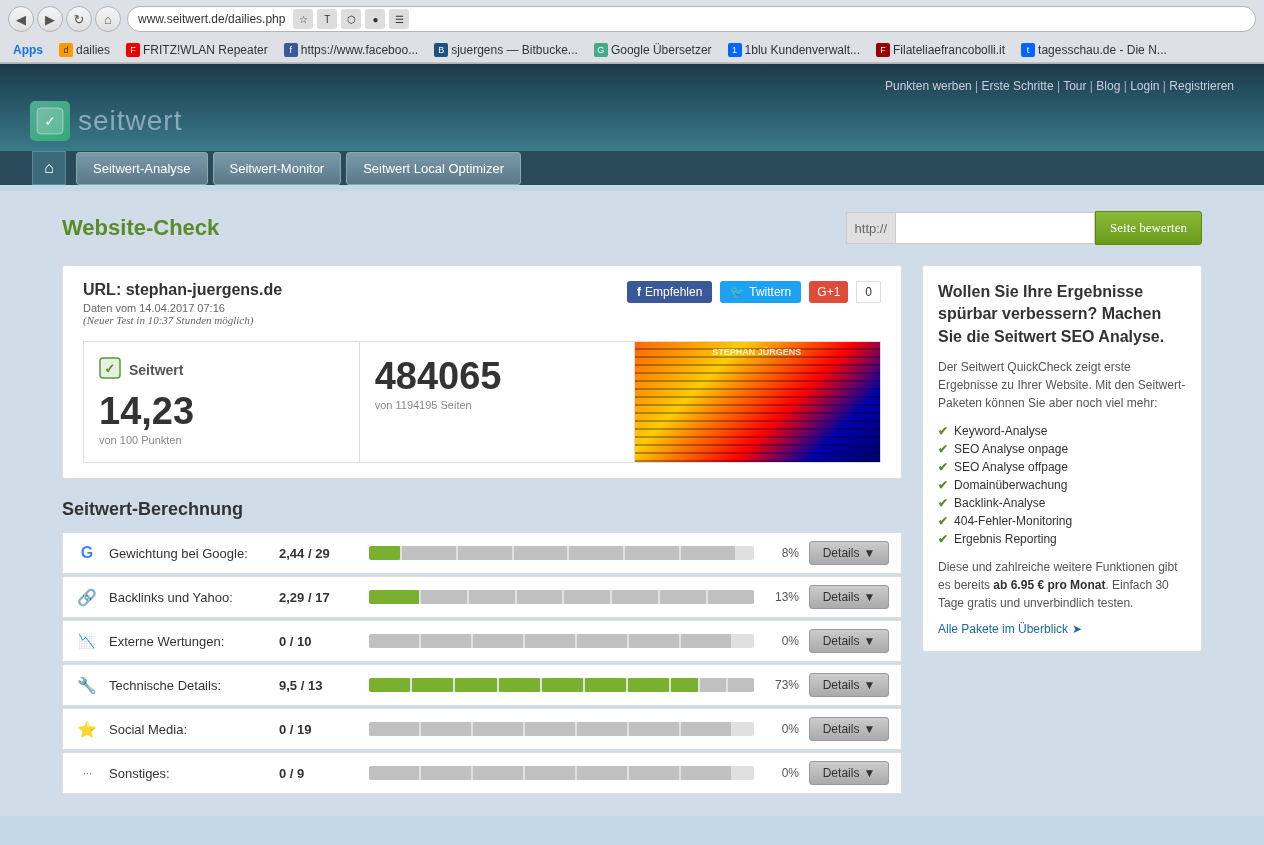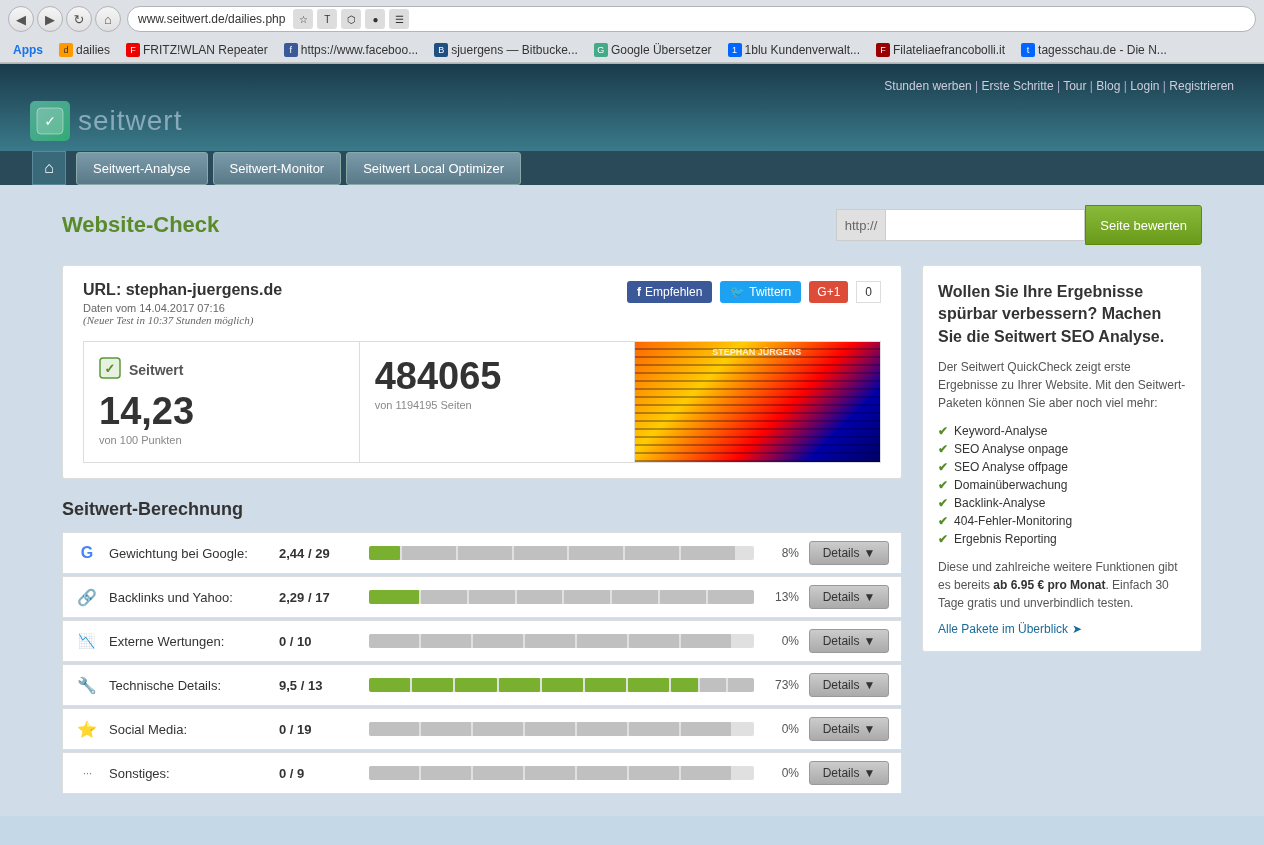--- a/index.html
+++ b/index.html
@@ -29,32 +29,32 @@
     .logo-container { display: flex; align-items: center; gap: 8px; }
     .logo-icon { width: 40px; height: 40px; background: linear-gradient(135deg, #5a9, #3a7); border-radius: 5px; display: flex; align-items: center; justify-content: center; }
     .logo-text { color: #8ab; font-size: 28px; font-weight: 300; letter-spacing: 1px; }
 
     
     .nav-bar { background: #2a4a5a; padding: 0 20px; display: flex; align-items: center; gap: 5px; }
     .nav-home { width: 34px; height: 34px; background: #3a6a7a; border: 1px solid #5a8a9a; display: flex; align-items: center; justify-content: center; cursor: pointer; color: white; font-size: 16px; margin-right: 5px; }
     .nav-btn-main { padding: 8px 16px; background: linear-gradient(180deg, #7a9aaa 0%, #5a7a8a 100%); border: 1px solid #8aaaaa; color: white; font-size: 13px; cursor: pointer; border-radius: 3px; }
 
     
-    .content-wrapper { max-width: 1200px; margin: 0 auto; padding: 20px 30px; }
+    .content-wrapper { max-width: 1200px; margin: 6px auto; padding: 20px 30px; }
     .content-area { display: flex; gap: 20px; }
     .main-content { flex: 1; }
     .sidebar { width: 280px; flex-shrink: 0; }
 
     
     .website-check-header { display: flex; align-items: center; gap: 20px; margin-bottom: 20px; }
     .website-check-title { color: #5a8a2a; font-size: 22px; font-weight: bold; }
     .url-input-group { display: flex; align-items: center; gap: 0; }
     .url-prefix { background: #e0e0e0; border: 1px solid #ccc; border-right: none; padding: 5px 8px; font-size: 13px; color: #666; height: 32px; display: flex; align-items: center; }
     .url-input { border: 1px solid #ccc; padding: 5px 8px; font-size: 13px; width: 200px; height: 32px; outline: none; }
-    .url-submit { background: linear-gradient(180deg, #8aba3a 0%, #6a9a1a 100%); border: 1px solid #5a8a0a; color: white; padding: 5px 14px; font-size: 13px; cursor: pointer; height: 40px; border-radius: 0 3px 3px 0; white-space: nowrap; }
+    .url-submit { background: linear-gradient(180deg, #8aba3a 0%, #6a9a1a 100%); border: 1px solid #5a8a0a; color: white; padding: 5px 14px; font-size: 13px; cursor: pointer; height: 34px; border-radius: 0 3px 3px 0; white-space: nowrap; font-family: Liberation Serif, serif; }
 
     
     .result-box { background: white; border: 1px solid #ddd; border-radius: 3px; padding: 15px 20px; margin-bottom: 20px; }
     .url-info h2 { font-size: 16px; color: #333; font-weight: bold; margin-bottom: 3px; }
     .url-info .date { font-size: 11px; color: #666; }
     .url-info .next-test { font-size: 11px; color: #666; font-style: italic; font-family: Liberation Serif, serif; }
     .social-buttons { display: flex; gap: 8px; align-items: center; margin-top: 0; }
     .url-row { display: flex; justify-content: space-between; align-items: flex-start; }
     .fb-btn { background: #3b5998; color: white; border: none; padding: 4px 10px; font-size: 12px; border-radius: 3px; cursor: pointer; display: flex; align-items: center; gap: 4px; }
     .tw-btn { background: #1da1f2; color: white; border: none; padding: 4px 10px; font-size: 12px; border-radius: 3px; cursor: pointer; display: flex; align-items: center; gap: 4px; }
@@ -151,21 +151,21 @@
     <div class="bookmark-item">
       <div class="bm-icon" style="background:#06f;color:white;">t</div>
       <span>tagesschau.de - Die N...</span>
     </div>
   </div>
 </div>
 
 <div class="page-header">
   <div class="header-top">
     <div class="header-links">
-      <a>Stunden werben</a> |
+      <a>Punkten werben</a> |
       <a>Erste Schritte</a> |
       <a>Tour</a> |
       <a>Blog</a> |
       <a>Login</a> |
       <a>Registrieren</a>
     </div>
   </div>
   <div class="header-logo">
     <div class="logo-container">
       <div class="logo-icon">

